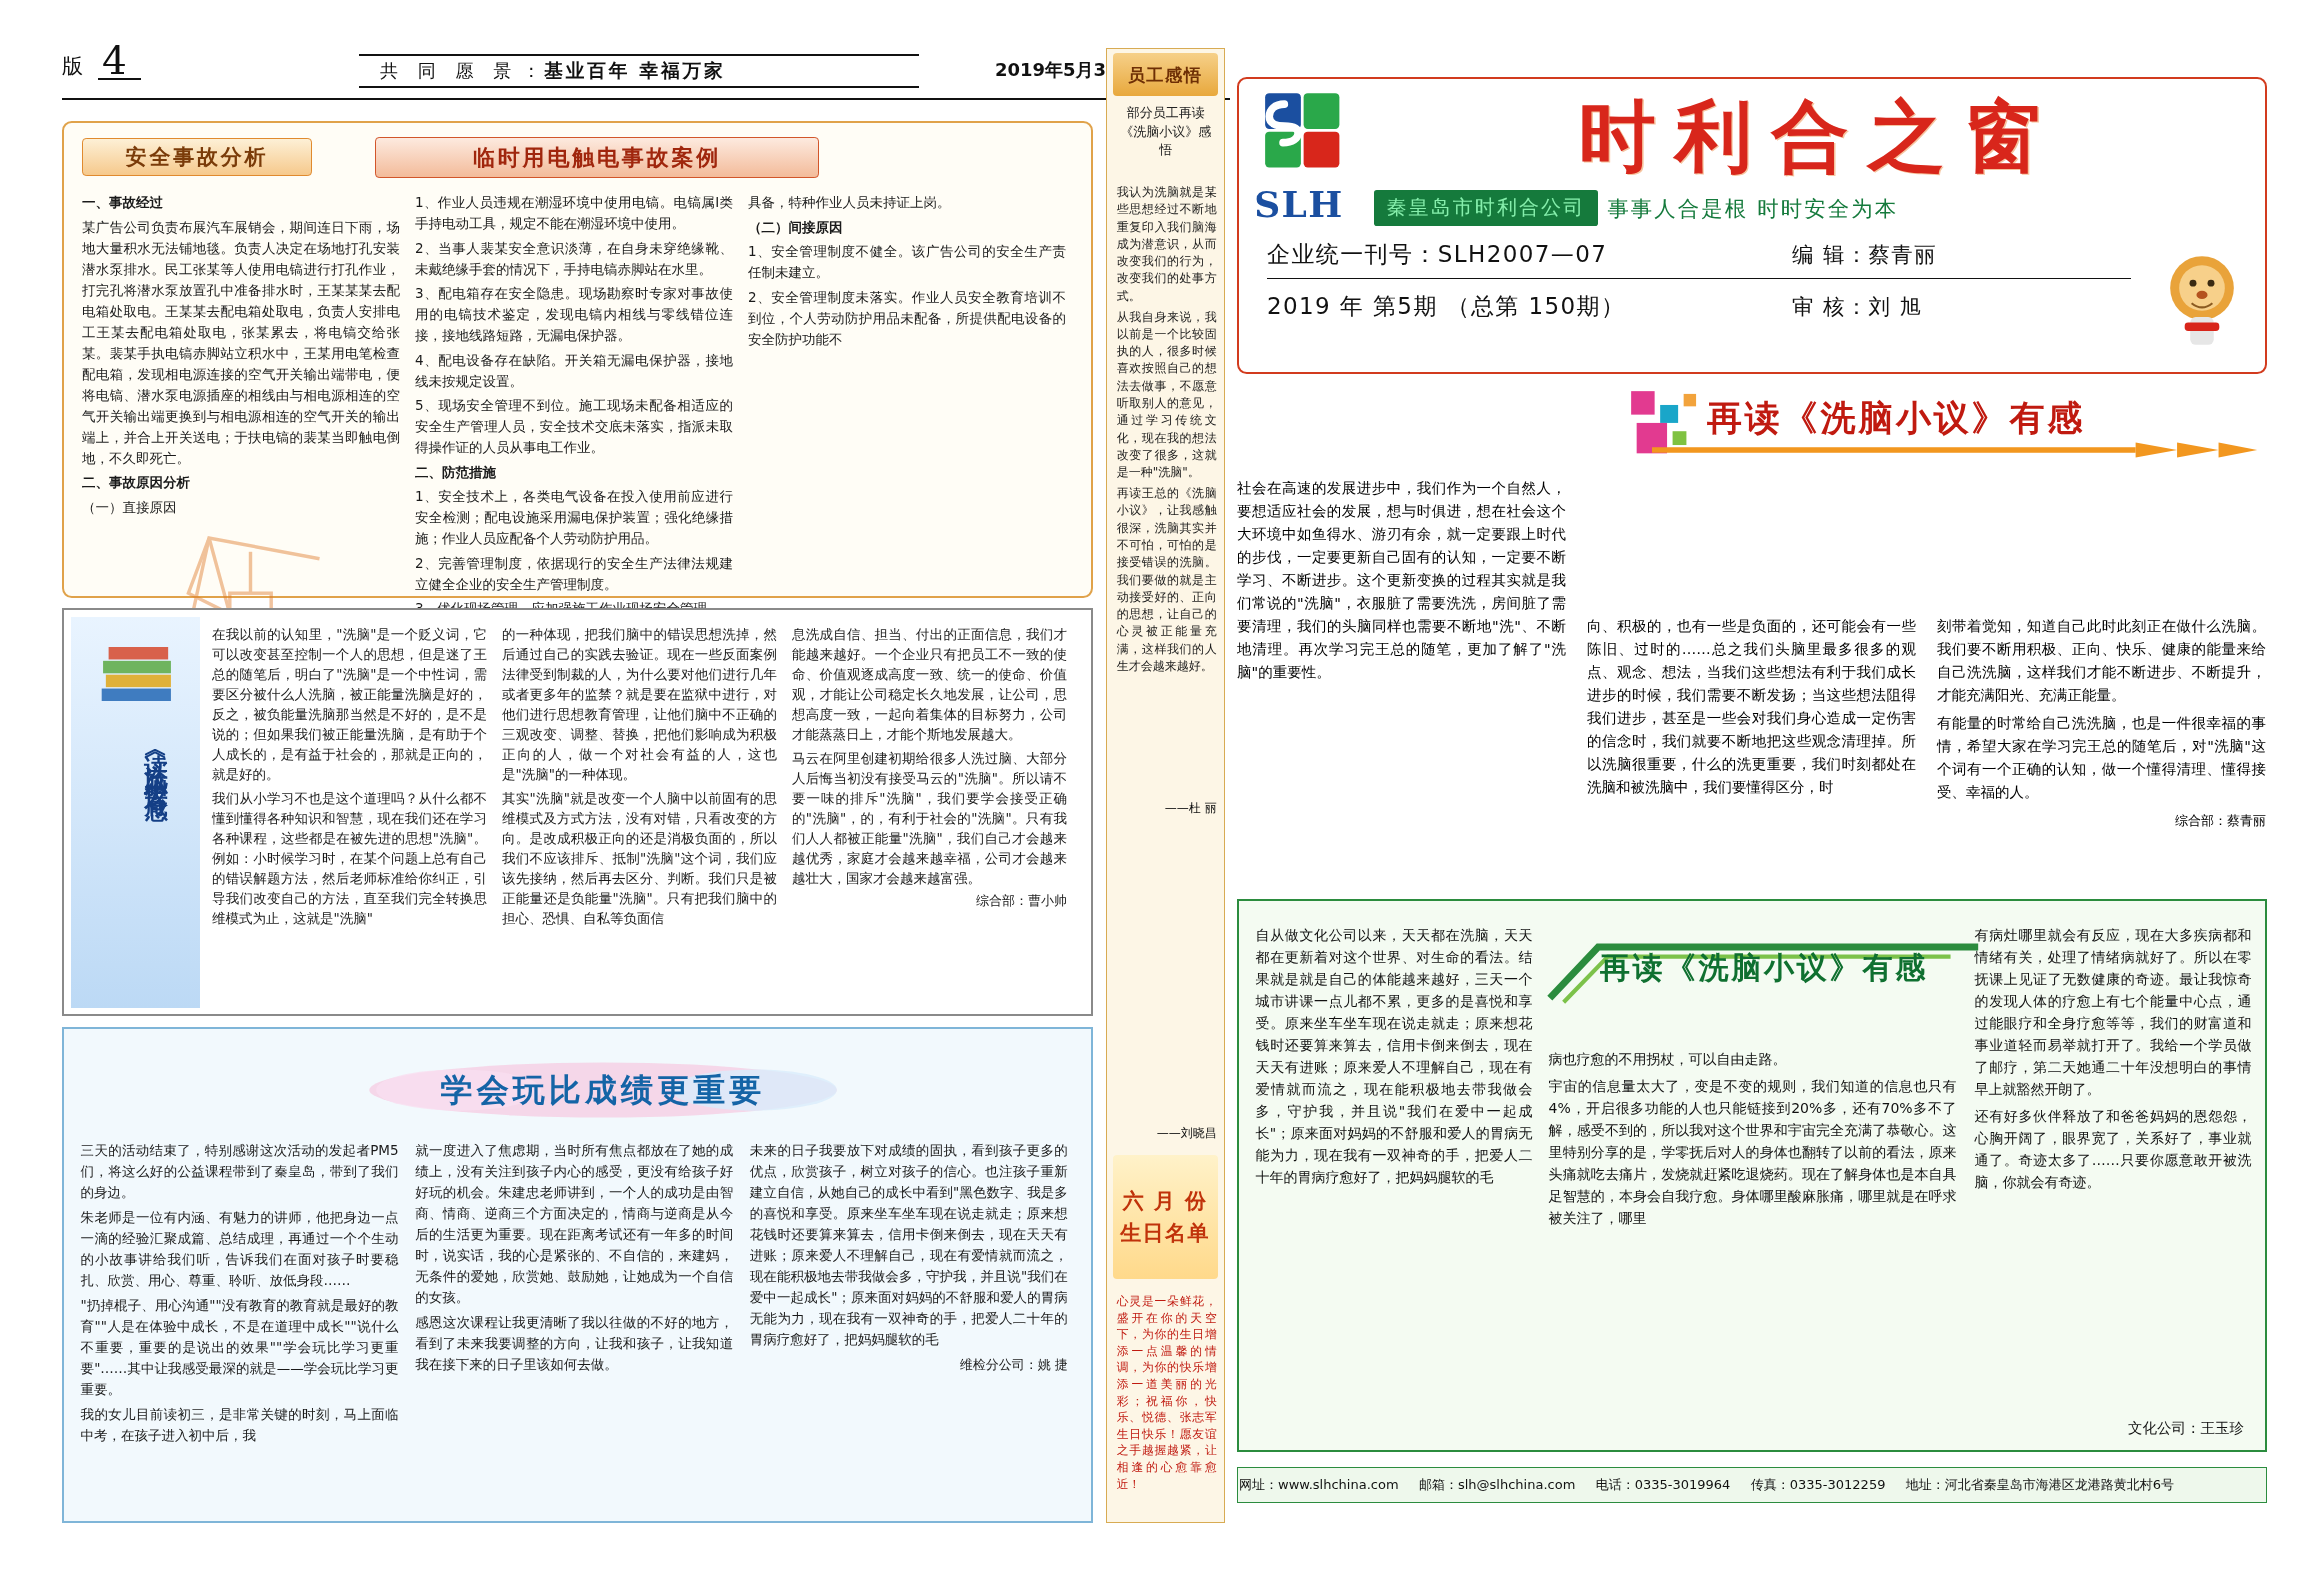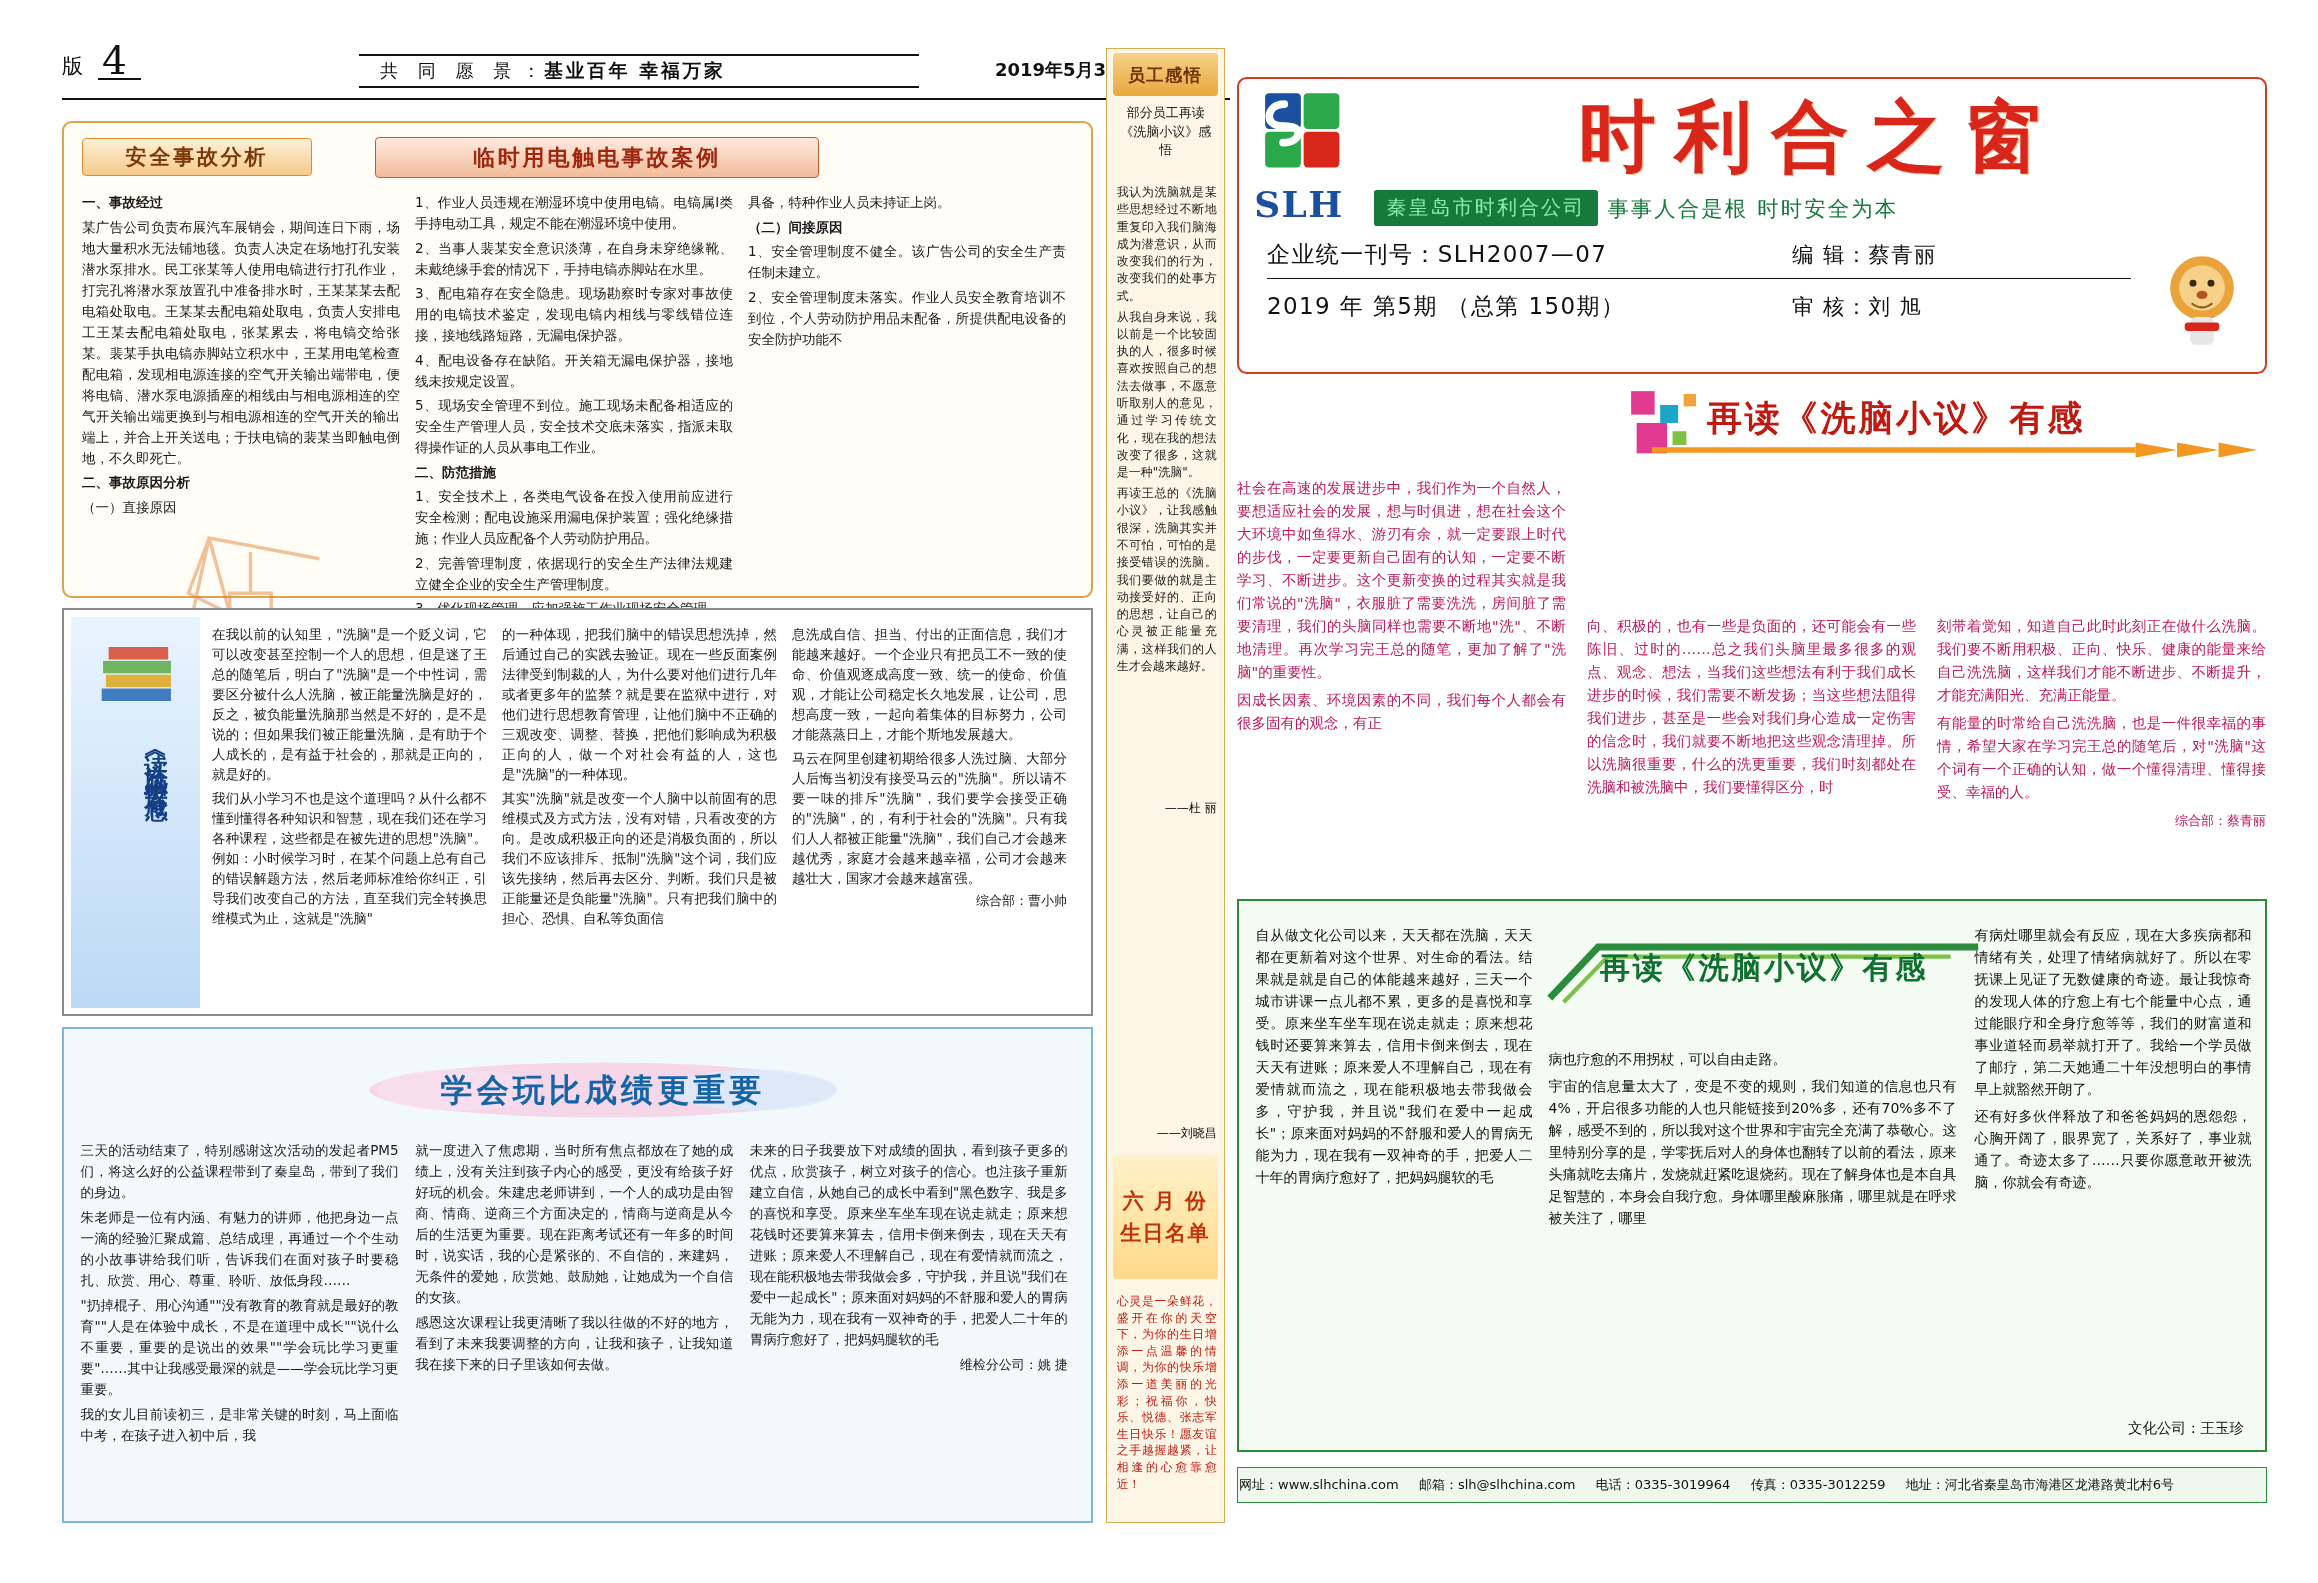--- a/index.html
+++ b/index.html
@@ -80,21 +80,21 @@
   .mid-bday-t{font-size:21px;font-weight:bold;color:#c0320a;line-height:32px;text-align:center;letter-spacing:1.4px;}
   .mid-red{position:absolute;left:9.7px;top:1244px;width:100px;height:270px;font-size:11.8px;line-height:16.6px;color:#c01a10;text-align:justify;}
   .mid-red p{margin:0 0 2.8px 0;}
 
   
   .rart1{left:1237px;top:387px;width:1030px;height:498px;}
   .r1-head{position:absolute;left:387px;top:0px;width:643px;height:76px;}
   .r1-head-txt{position:absolute;left:83px;top:8.3px;font-size:35px;font-weight:bold;color:#c01a10;letter-spacing:2.8px;font-family:"DejaVu Serif","Liberation Serif",serif;}
   .arrow-band{position:absolute;left:415px;top:54px;width:608px;height:18px;}
   .r1-cols{position:absolute;left:0;top:90px;width:1030px;height:408px;display:flex;gap:21px;}
-  .r1-col{width:329px;font-size:14.5px;line-height:23px;text-align:justify;color:#be185d;}
+  .r1-col{width:329px;font-size:14.5px;line-height:23px;text-align:justify;color:#000000;}
   .r1-col p{margin:0 0 4.8px 0;}
 
   
   .rart2{left:1237px;top:899px;width:1030px;height:553px;border:2.1px solid #2b8c3e;background:#f4fbf2;}
   .r2-banner{position:absolute;left:297px;top:28px;width:456px;height:83px;}
   .r2-banner-t{position:absolute;left:0;top:19.4px;width:456px;text-align:center;font-size:30px;font-weight:bold;color:#0f7030;letter-spacing:2.8px;font-family:"DejaVu Serif","Liberation Serif",serif;}
   .r2-cols{position:absolute;left:16.6px;top:23px;width:995px;height:505px;}
   .r2-c1{position:absolute;left:0;top:0;width:277px;font-size:14px;line-height:22px;text-align:justify;}
   .r2-c2{position:absolute;left:293px;top:124px;width:408px;font-size:14px;line-height:22px;text-align:justify;}
   .r2-c3{position:absolute;left:719px;top:0;width:277px;font-size:14px;line-height:22px;text-align:justify;}
@@ -288,21 +288,20 @@
     </div>
     <svg class="arrow-band" viewBox="0 0 880 26">
       <rect x="0" y="9" width="700" height="8" fill="#f2971f"></rect>
       <polygon points="700,2 760,13 700,24" fill="#f2971f"></polygon>
       <polygon points="760,2 820,13 760,24" fill="#f2971f"></polygon>
       <polygon points="820,2 876,13 820,24" fill="#f2971f"></polygon>
     </svg>
     <div class="r1-cols">
       <div class="r1-col">
         <p>社会在高速的发展进步中，我们作为一个自然人，要想适应社会的发展，想与时俱进，想在社会这个大环境中如鱼得水、游刃有余，就一定要跟上时代的步伐，一定要更新自己固有的认知，一定要不断学习、不断进步。这个更新变换的过程其实就是我们常说的"洗脑"，衣服脏了需要洗洗，房间脏了需要清理，我们的头脑同样也需要不断地"洗"、不断地清理。再次学习完王总的随笔，更加了解了"洗脑"的重要性。</p>
-        <p>因成长因素、环境因素的不同，我们每个人都会有很多固有的观念，有正</p>
       </div>
       <div class="r1-col" style="padding-top:138px;">
         <p>向、积极的，也有一些是负面的，还可能会有一些陈旧、过时的……总之我们头脑里最多很多的观点、观念、想法，当我们这些想法有利于我们成长进步的时候，我们需要不断发扬；当这些想法阻得我们进步，甚至是一些会对我们身心造成一定伤害的信念时，我们就要不断地把这些观念清理掉。所以洗脑很重要，什么的洗更重要，我们时刻都处在洗脑和被洗脑中，我们要懂得区分，时</p>
       </div>
       <div class="r1-col" style="padding-top:138px;">
         <p>刻带着觉知，知道自己此时此刻正在做什么洗脑。我们要不断用积极、正向、快乐、健康的能量来给自己洗洗脑，这样我们才能不断进步、不断提升，才能充满阳光、充满正能量。</p>
         <p>有能量的时常给自己洗洗脑，也是一件很幸福的事情，希望大家在学习完王总的随笔后，对"洗脑"这个词有一个正确的认知，做一个懂得清理、懂得接受、幸福的人。</p>
         <p class="sig">综合部：蔡青丽</p>
       </div>
     </div>

